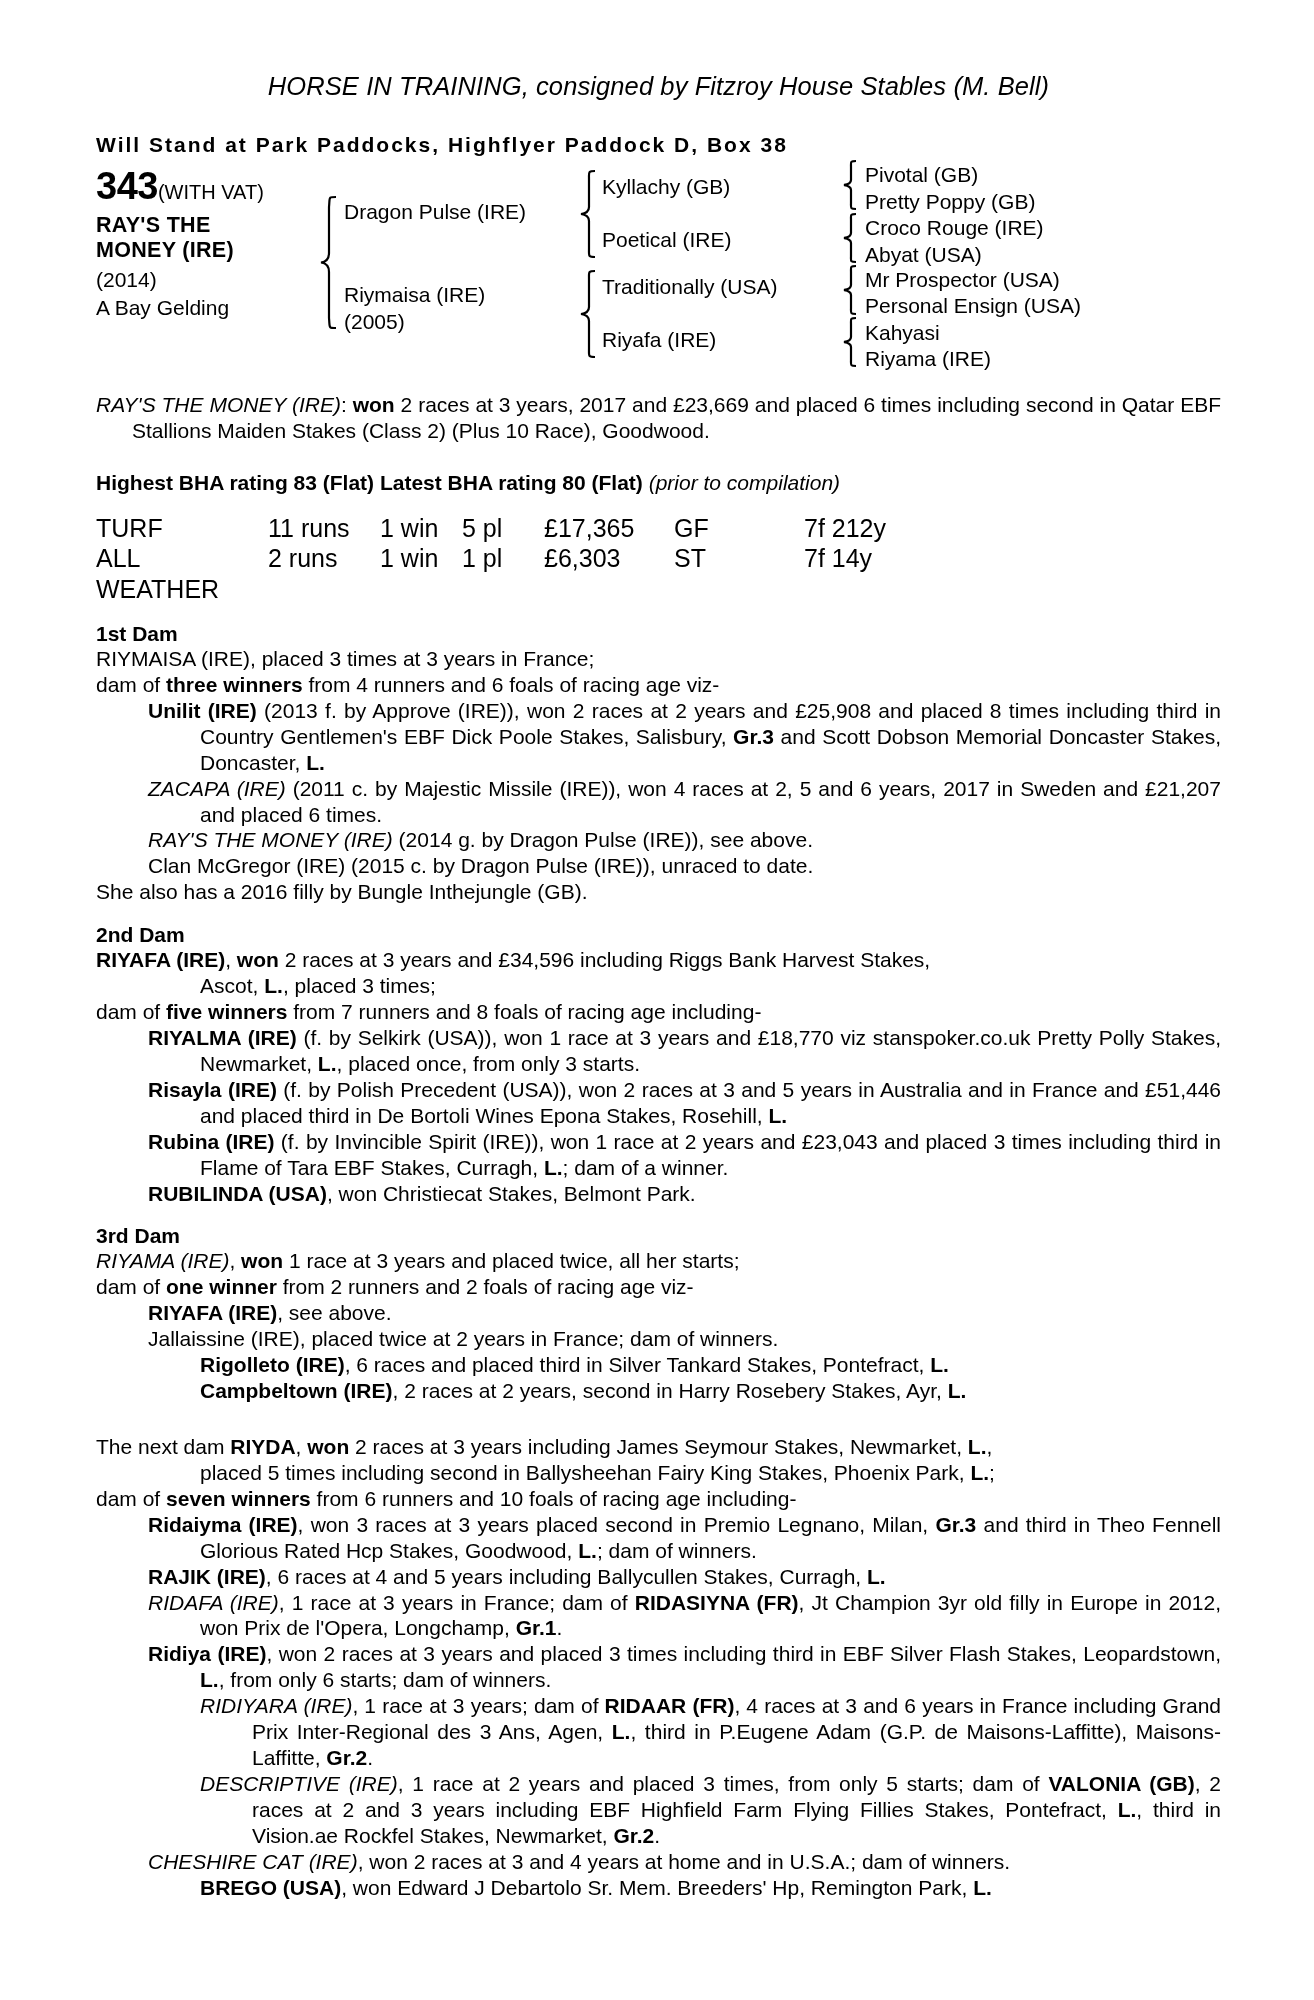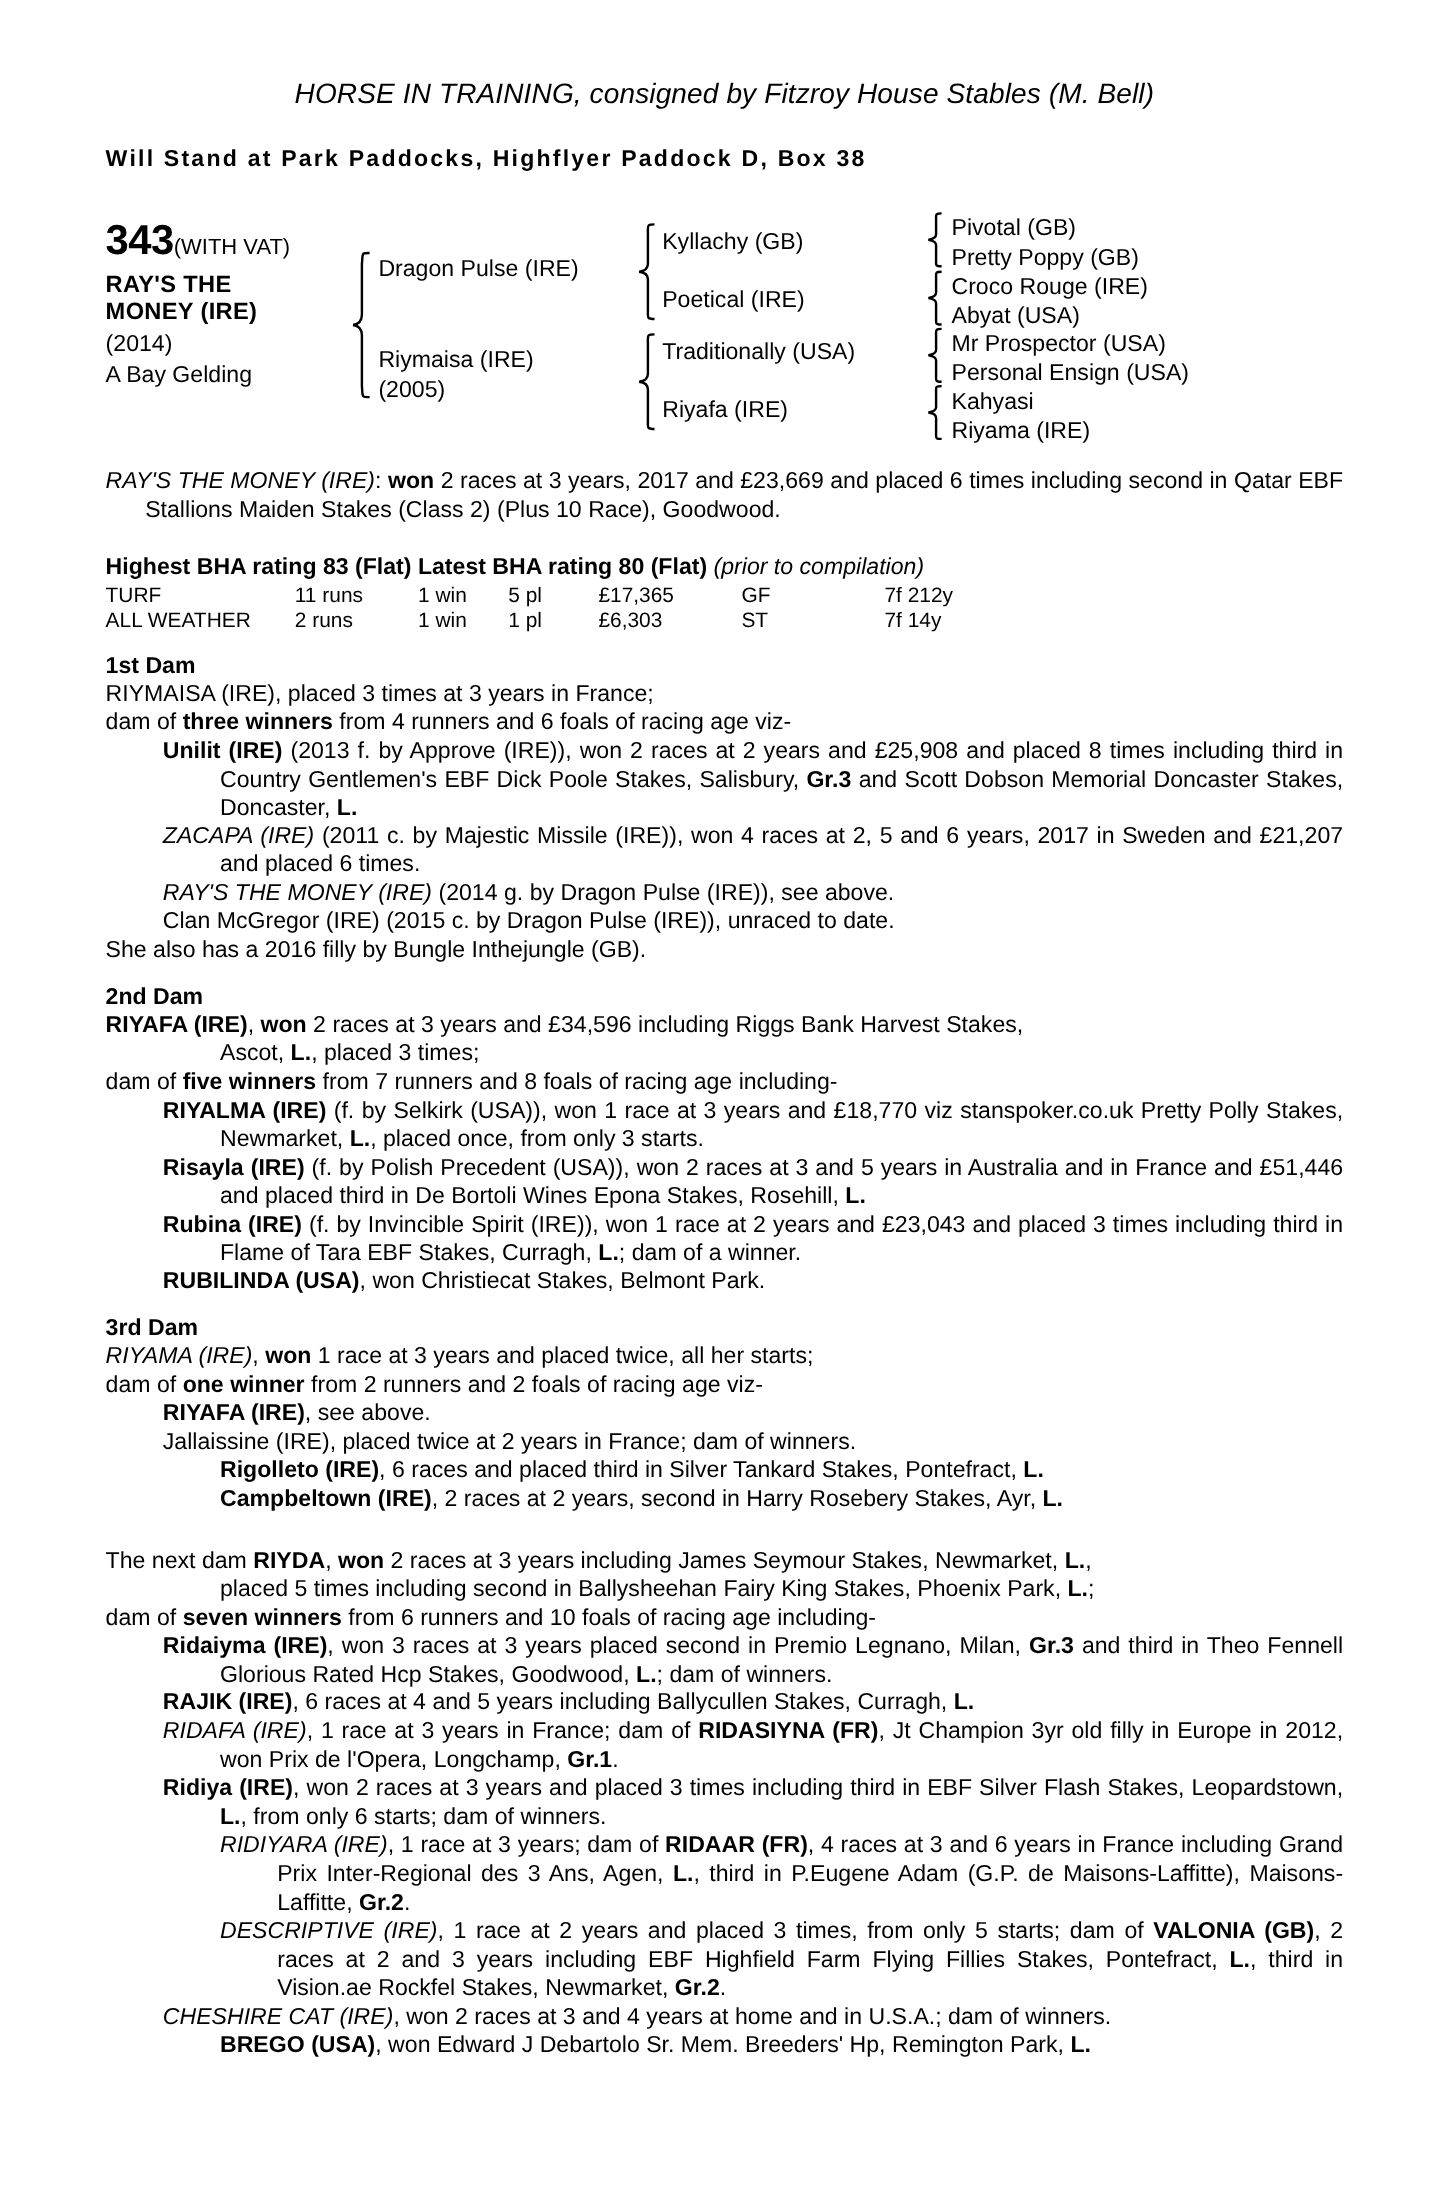--- a/index.html
+++ b/index.html
@@ -16,21 +16,21 @@
     font-style:italic; font-size:25.5px; text-align:center;
     margin-top:72px; letter-spacing:0.1px;
   }
   .standline {
     font-weight:bold; font-size:21px; letter-spacing:2.0px;
     margin-top:32px;
   }
 
   
   .ped {
-    position:relative; margin-top:33px; height:205px;
+    position:relative; height:205px;
     font-size:21px;
   }
   .ped .lot { position:absolute; left:0; top:8px; }
   .lot-num { font-size:38px; font-weight:bold; letter-spacing:-0.5px; }
   .lot-vat { font-size:20px; }
   .horse-name { font-weight:bold; font-size:21.5px; line-height:1.18; margin-top:5px; letter-spacing:0.3px;}
   .horse-sub { font-size:21px; line-height:1.2; margin-top:3px; }
 
   .col2 { position:absolute; left:222px; top:0; width:235px; }
   .col3 { position:absolute; left:482px; top:0; width:240px; }
@@ -61,21 +61,21 @@
 
   
   .para { font-size:21px; line-height:1.25; text-align:justify; }
   .summary { margin-top:30px; text-align:justify; }
   .summary .ind { display:block; padding-left:36px; text-indent:-36px; }
   .ital { font-style:italic; }
   .b { font-weight:bold; }
 
   .ratings { margin-top:26px; font-size:21px; }
   .ratings .hdr { font-weight:bold; }
-  .rtable { margin-top:2px; font-size:19px; line-height:1.22; }
+  .rtable { margin-top:18px; font-size:25px; line-height:1.22; }
   .rrow { display:flex; }
   .rc1 { width:172px; }
   .rc2 { width:112px; }
   .rc3 { width:82px; }
   .rc4 { width:82px; }
   .rc5 { width:130px; }
   .rc6 { width:130px; }
   .rc7 { width:130px; }
 
   .damhdr { font-weight:bold; font-size:21px; margin-top:18px; }

